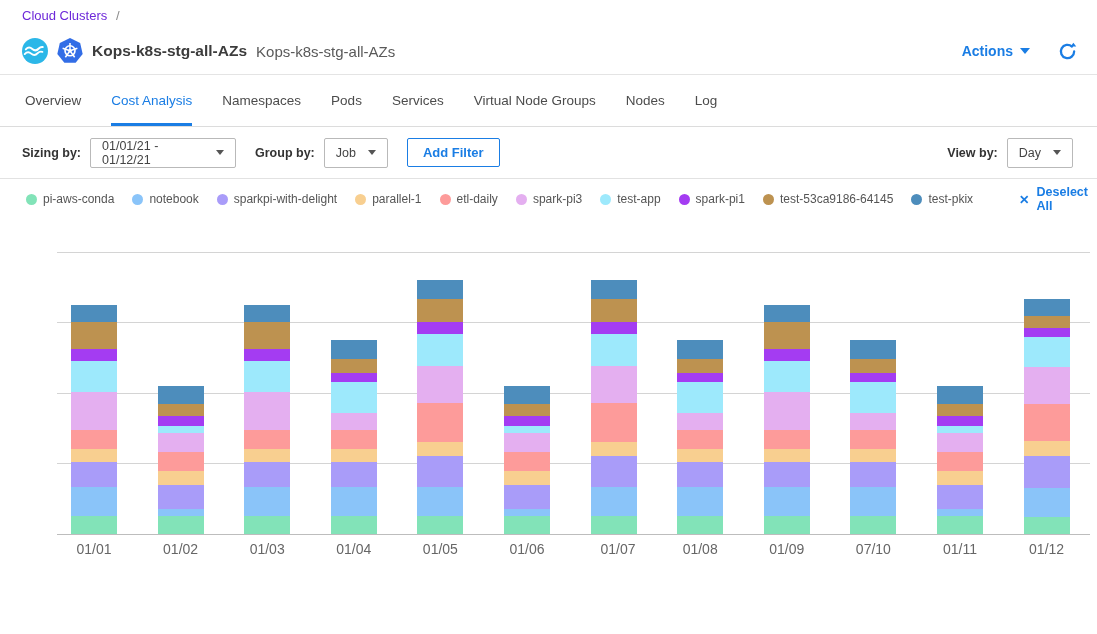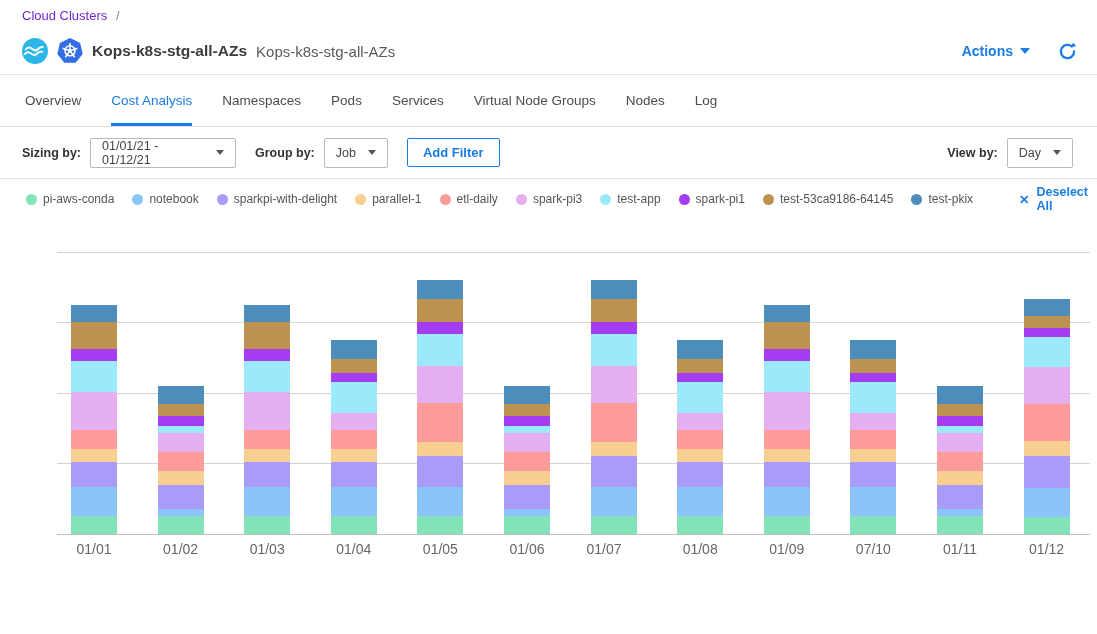--- a/index.html
+++ b/index.html
@@ -349,21 +349,21 @@
           <div class="seg" style="height: 17.625px; background: rgb(77, 141, 188);"></div>
         </div>
       </div>
     <div class="x-labels" id="xlabels">
         <div class="x-label" style="left: -3px;">01/01</div>
         <div class="x-label" style="left: 83.6px;">01/02</div>
         <div class="x-label" style="left: 170.2px;">01/03</div>
         <div class="x-label" style="left: 256.8px;">01/04</div>
         <div class="x-label" style="left: 343.4px;">01/05</div>
         <div class="x-label" style="left: 430px;">01/06</div>
-        <div class="x-label" style="left: 507px;">01/07</div>
+        <div class="x-label" style="left: 521px;">01/07</div>
         <div class="x-label" style="left: 603.2px;">01/08</div>
         <div class="x-label" style="left: 689.8px;">01/09</div>
         <div class="x-label" style="left: 776.4px;">07/10</div>
         <div class="x-label" style="left: 863px;">01/11</div>
         <div class="x-label" style="left: 949.6px;">01/12</div>
       </div>
   </div>
 
 </div>
 

